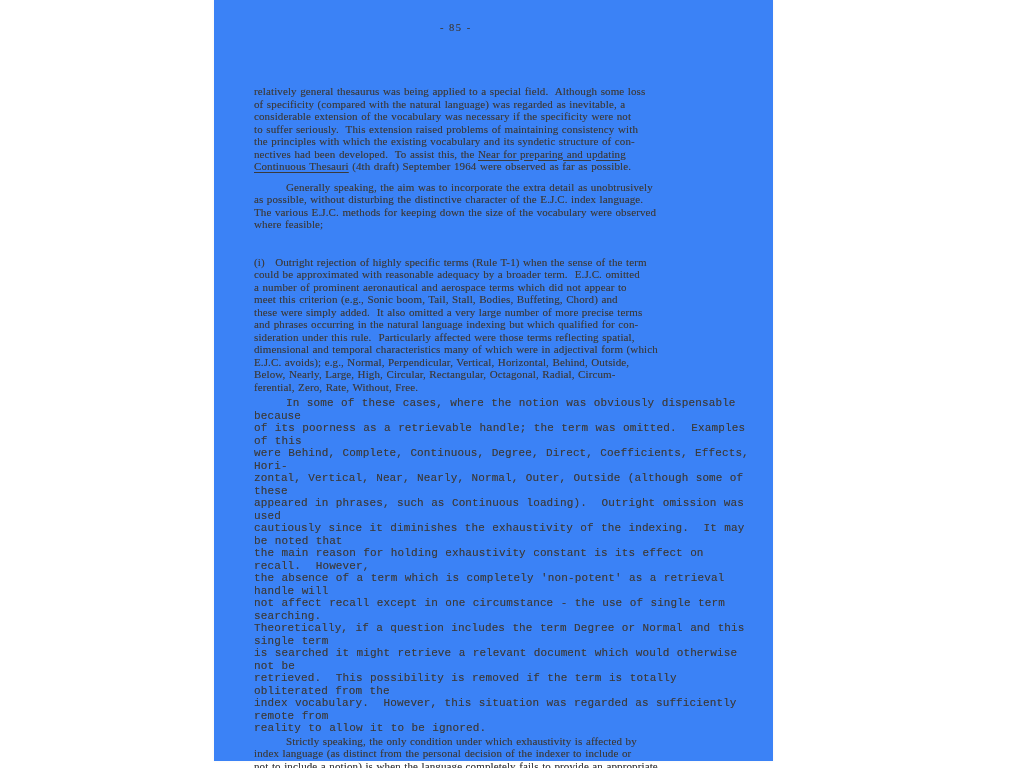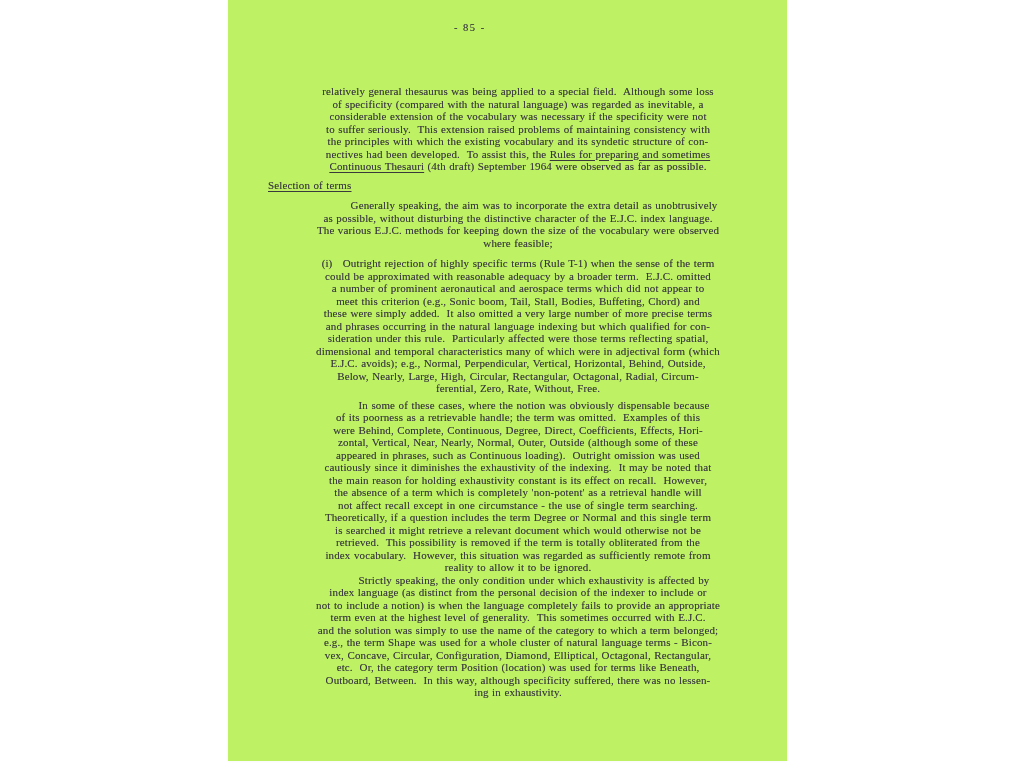--- a/index.html
+++ b/index.html
@@ -11,25 +11,25 @@
     overflow: hidden;
   }
   .scan-canvas {
     position: relative;
     width: 1024px;
     height: 768px;
     background: #ffffff;
   }
   .page {
     position: absolute;
-    left: 228px;
+    left: 214px;
     top: 0;
     width: 559px;
     height: 761px;
-    background: #bef264;
+    background: #3b82f6;
     box-shadow: 0 0 3px rgba(0,0,0,0.05);
     box-sizing: border-box;
     padding: 22px 0 0 40px;
     font-family: "Liberation Serif", "DejaVu Serif", serif;
     color: #3a3a3c;
     text-shadow: 0 0 0.6px rgba(70,70,75,0.55);
   }
   .page-number {
     font-size: 10.5px;
     letter-spacing: 1.5px;
@@ -40,41 +40,40 @@
     margin-top: 52px;
     width: 500px;
     font-size: 11px;
     line-height: 12.5px;
     letter-spacing: 0.12px;
     word-spacing: 0.6px;
   }
   .para {
     margin: 0;
     white-space: pre-wrap;
-    text-align: center;
   }
   .para.indent {
     text-indent: 32px;
   }
   .heading {
     margin: 6px 0 0 0;
     font-size: 11px;
     font-weight: normal;
     line-height: 12.5px;
     text-decoration: underline;
     text-underline-offset: 2px;
   }
   .u {
     text-decoration: underline;
     text-underline-offset: 2px;
   }
   .m-heading   { margin-top: 6px; }
   .m-general   { margin-top: 8px; }
-  .m-rule-i    { margin-top: 8px; }
-  .m-in-some   { margin-top: 4px; }
+  .m-rule-i    { margin-top: 25px; }
+  .m-in-some   { margin-top: 4px; font-family: Liberation Mono, monospace; }
   .m-strictly  { }
   .speck {
     position: absolute;
     background: #9a9aa0;
   }
   .speck-top {
     left: 655px; top: 6px; width: 2px; height: 2px; border-radius: 50%;
   }
   .speck-comma {
     left: 585px; top: 554px; width: 2px; height: 5px; border-radius: 1px;
@@ -91,24 +90,23 @@
   <div class="page">
     <div class="page-number">- 85 -</div>
 
     <div class="doc-body">
 
       <p class="para"><span>relatively general thesaurus was being applied to a special field.  Although some loss
 of specificity (compared with the natural language) was regarded as inevitable, a
 considerable extension of the vocabulary was necessary if the specificity were not
 to suffer seriously.  This extension raised problems of maintaining consistency with
 the principles with which the existing vocabulary and its syndetic structure of con-
-nectives had been developed.  To assist this, the </span><span class="u">Rules for preparing and sometimes</span><span>
+nectives had been developed.  To assist this, the </span><span class="u">Near for preparing and updating</span><span>
 </span><span class="u">Continuous Thesauri</span><span> (4th draft) September 1964 were observed as far as possible.</span></p>
 
-      <h2 class="heading m-heading">Selection of terms</h2>
 
       <p class="para indent m-general">Generally speaking, the aim was to incorporate the extra detail as unobtrusively
 as possible, without disturbing the distinctive character of the E.J.C. index language.
 The various E.J.C. methods for keeping down the size of the vocabulary were observed
 where feasible;</p>
 
       <p class="para m-rule-i">(i)   Outright rejection of highly specific terms (Rule T-1) when the sense of the term
 could be approximated with reasonable adequacy by a broader term.  E.J.C. omitted
 a number of prominent aeronautical and aerospace terms which did not appear to
 meet this criterion (e.g., Sonic boom, Tail, Stall, Bodies, Buffeting, Chord) and

